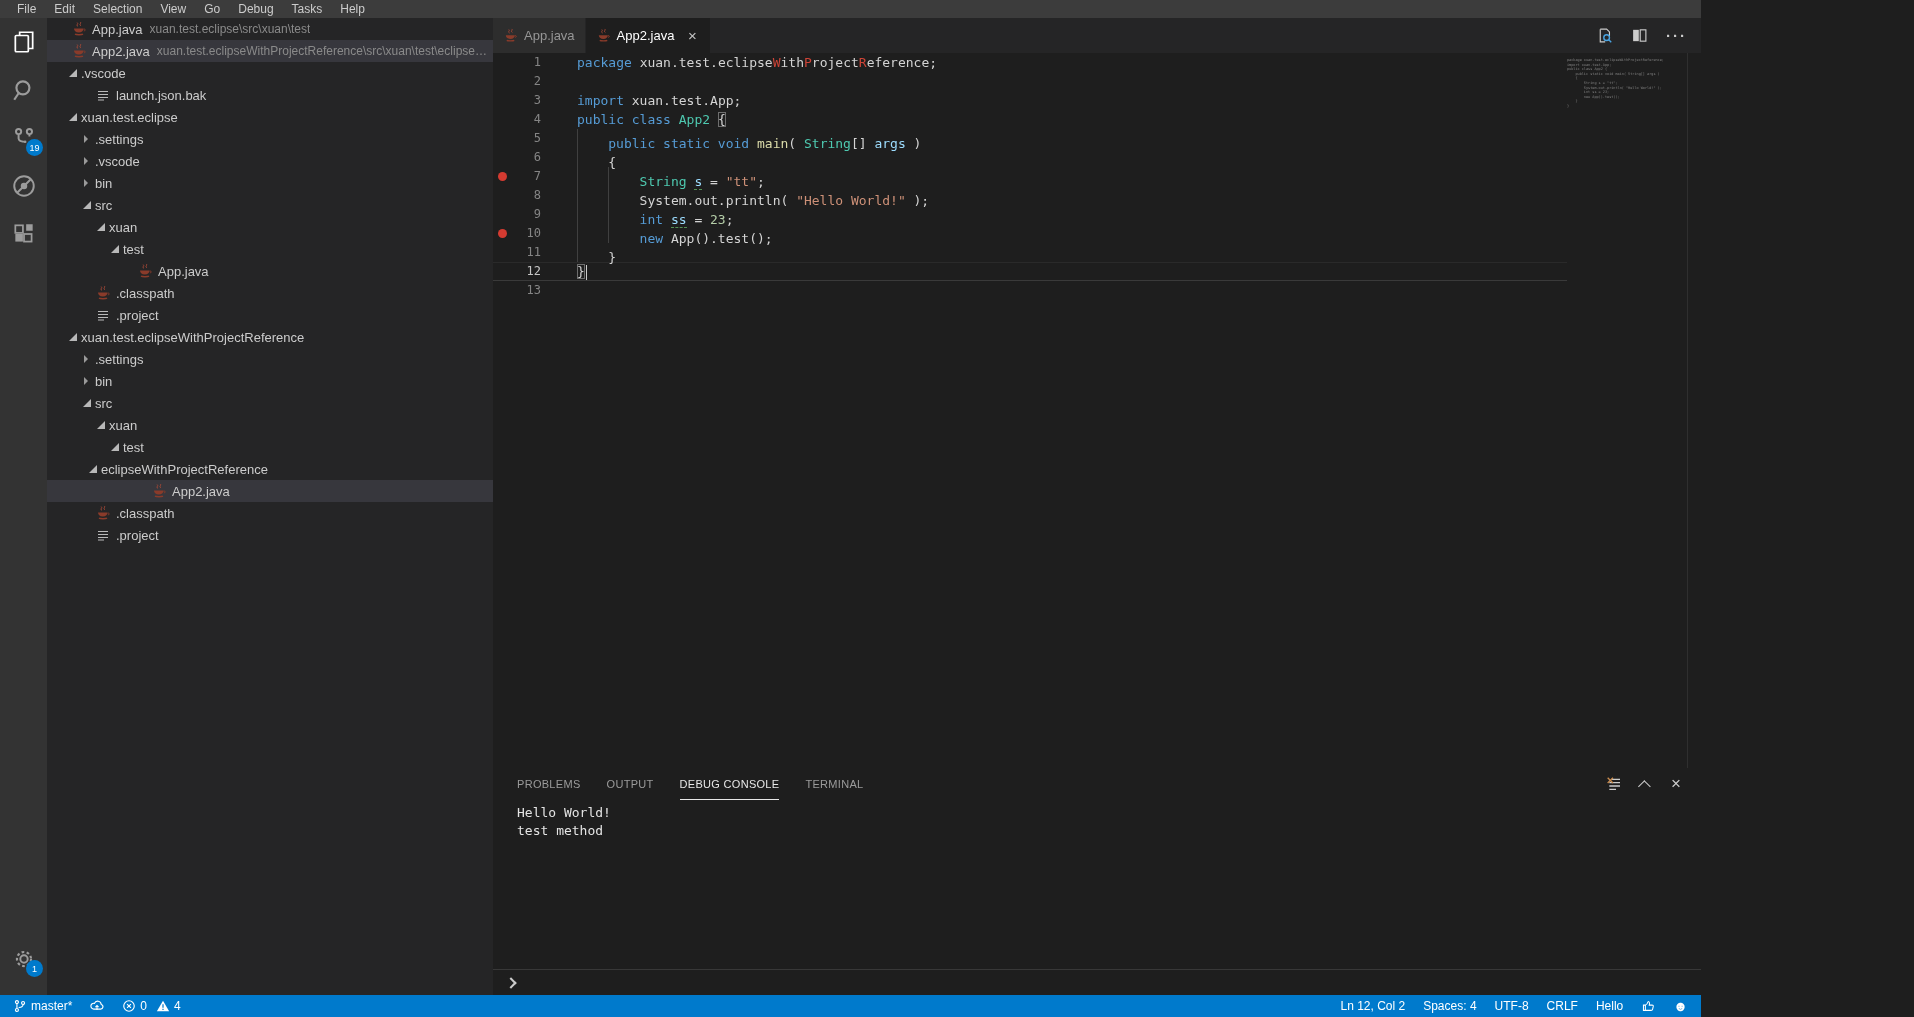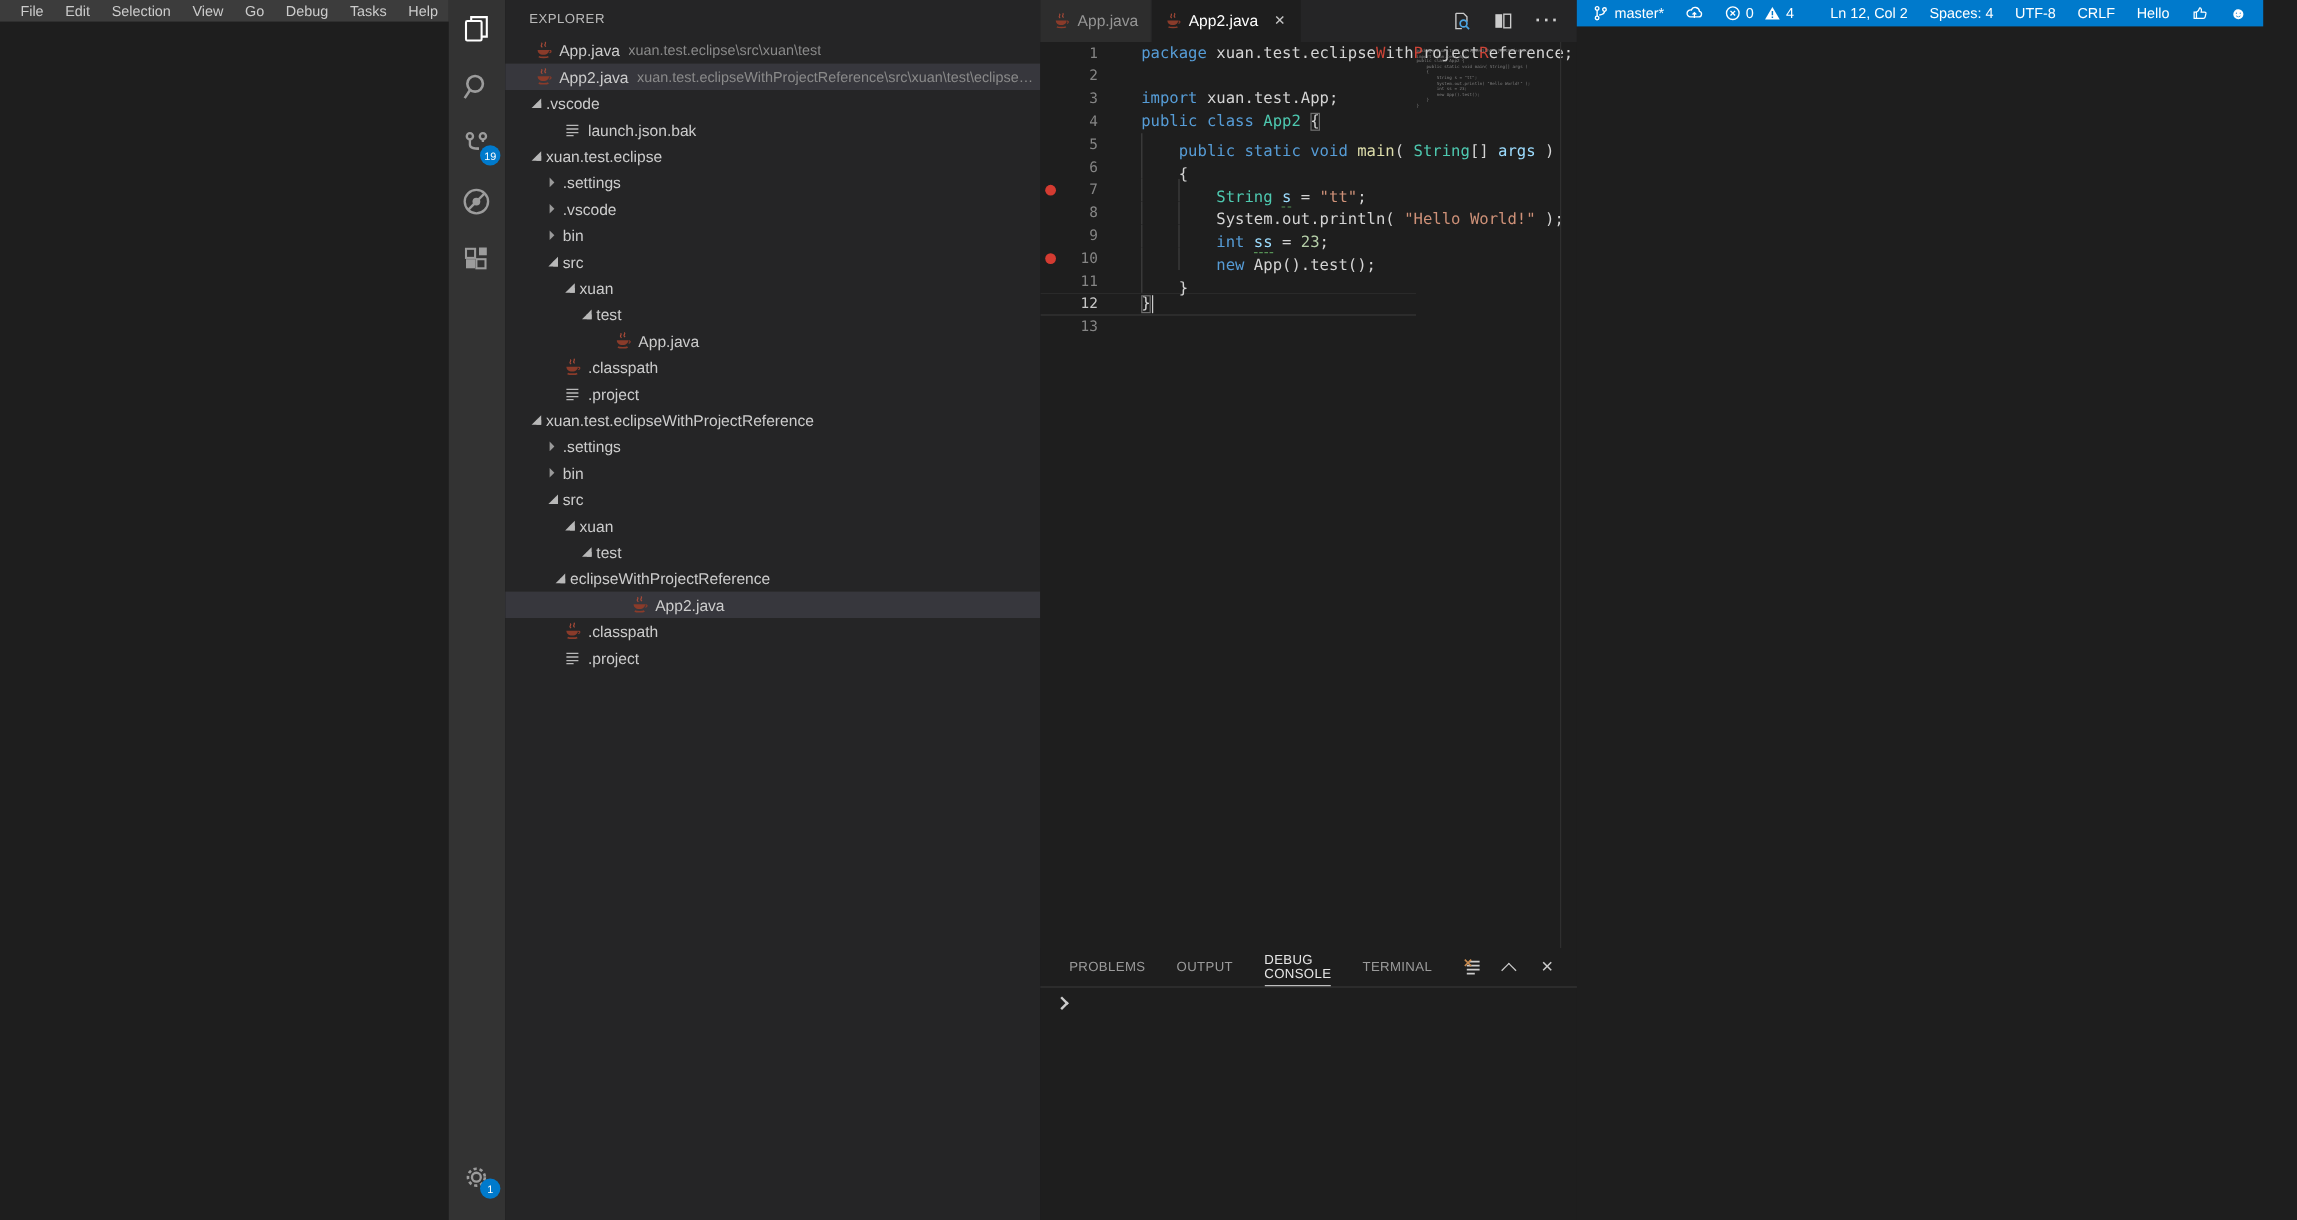--- a/index.html
+++ b/index.html
@@ -1,18 +1,18 @@
 <!DOCTYPE html>
 <html style="--accent: #007acc; --breakpoint: #d43b31; --kw: #569cd6; --type: #4ec9b0; --var: #9cdcfe; --str: #ce9178; --num: #b5cea8; --plain: #d4d4d4; --fn: #dcdcaa; --cap: #cd4437;"><head>
 <meta charset="utf-8">
 <style>
   * { margin:0; padding:0; box-sizing:border-box; }
   html,body { width:1914px; height:1017px; overflow:hidden; background:#1e1e1e;
     font-family:"Liberation Sans", sans-serif; }
-  .app { width:1701px; height:1017px; display:flex; flex-direction:row; }
+  .app { width:1701px; height:1017px; display:flex; flex-direction:column; }
 
   
   .menubar { height:18px; background:#3c3c3c; display:flex; align-items:center;
     padding-left:8px; flex:0 0 auto; }
   .menu-item { color:#cccccc; font-size:12px; padding:0 9px; line-height:18px; cursor:default; }
 
   
   .main { flex:1 1 auto; display:flex; min-height:0; }
 
   
@@ -182,21 +182,20 @@
       <div class="act-item act-bottom">
         <svg viewBox="0 0 24 24" fill="none" stroke="#9c9c9c" stroke-width="2">
           <circle cx="12" cy="12" r="6.5" stroke-dasharray="2.5 2.2"></circle>
             <circle cx="12" cy="12" r="3.4" stroke-width="1.8"></circle>
         </svg>
         <span class="act-badge">1</span>
       </div>
     </div>
 
     <div class="sidebar">
-      <div class="sidebar-title">EXPLORER</div>
       <div id="oe-rows">
           <div class="row" style="padding-left: 24px;">
             <span class="icon">
               <svg viewBox="0 0 16 16" fill="none">
                 <path d="M6.2 1.6c1.8 1.4-1.8 2.2.8 3.8" stroke="#a84a38" stroke-width="1"></path>
                 <path d="M9.2 1c1.8 1.4-1.8 2.2.8 3.8" stroke="#a84a38" stroke-width="1"></path>
                 <path d="M3 7.6h9.6c0 2.1-1.6 4-4.8 4S3 9.7 3 7.6z" fill="#8a3b2a"></path>
                 <path d="M12.8 8.2c1.6-.5 2.1 1.2.1 1.9" stroke="#8a3b2a" stroke-width="1" fill="none"></path>
                 <path d="M4 13.2c1.2.8 6.8.8 8 0" stroke="#8a3b2a" stroke-width="1.4"></path>
               </svg>
@@ -445,20 +444,24 @@
                 <path d="M8 5h13M5 10h16M5 15h16M5 20h10" stroke="#cccccc"></path>
                 <path d="M2.5 2.5l8 8M10.5 2.5l-8 8" stroke="#c98b4e"></path>
               </svg>
             </span>
             <span class="picon">
                 <span class="chev-up"></span>
               </span>
             <span class="picon pclose">×</span>
           </div>
         </div>
+        <div class="panel-out" id="panel-output">
+            <div>Hello World!</div>
+            <div>test method</div>
+          </div>
         <div class="panel-prompt">
           <span class="prompt-chev"></span>
         </div>
       </div>
     </div>
   </div>
 
   <div class="statusbar">
     <div class="sb-item">
       <svg viewBox="0 0 16 16" fill="none" stroke="#ffffff" stroke-width="1.3">

